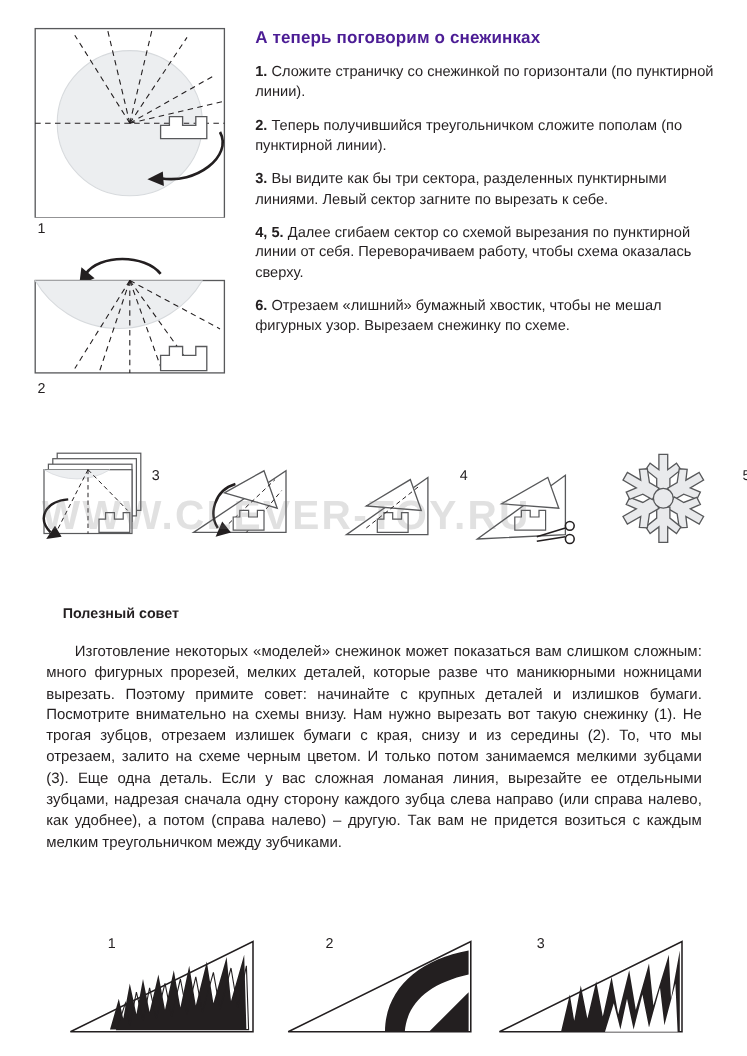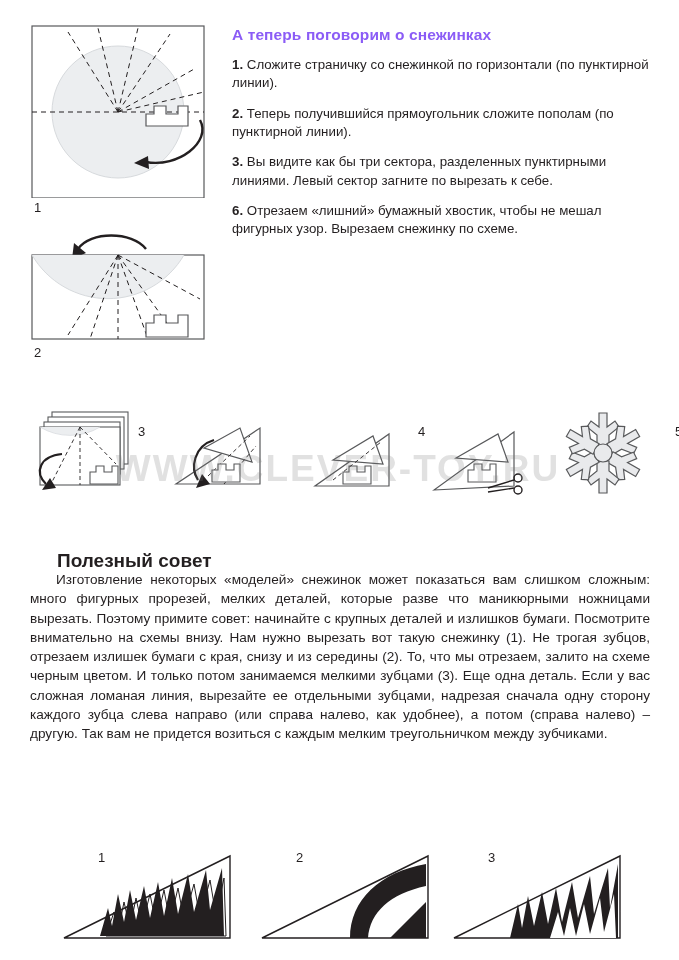--- a/index.html
+++ b/index.html
@@ -41,21 +41,21 @@
 
   .instructions {
     position: absolute;
     left: 232px;
     top: 26px;
     width: 420px;
   }
   .instr-title {
     font-size: 15.5px;
     font-weight: bold;
-    color: #8b5cf6;
+    color: #4c1d95;
     margin: 0 0 12px 0;
     letter-spacing: .1px;
   }
   .instr-p {
     font-size: 13.3px;
     line-height: 1.38;
     margin: 12px 0 2px 0;
     color: #231f20;
   }
   .instr-p b { font-weight: bold; }
@@ -76,50 +76,50 @@
     position: absolute;
     font-size: 13px;
     color: #231f20;
   }
 
   .watermark {
     position: absolute;
     left: 38px;
     top: 448px;
     width: 600px;
-    text-align: center;
+    text-align: left;
     font-size: 37px;
     font-weight: bold;
     letter-spacing: 2px;
     color: rgba(120,120,120,0.22);
     font-family: "Liberation Sans", sans-serif;
     pointer-events: none;
     user-select: none;
   }
 
   
   .advice-title {
     position: absolute;
     left: 57px;
     top: 550px;
-    font-size: 19px;
+    font-size: 13px;
     font-weight: bold;
     color: #231f20;
   }
   .advice-body {
     position: absolute;
     left: 30px;
     top: 570px;
     width: 620px;
     font-size: 13.6px;
     line-height: 1.42;
     text-align: justify;
     color: #231f20;
   }
-  .advice-body p { margin: 0; text-indent: 26px; }
+  .advice-body p { margin: 12px; text-indent: 26px; }
 
   
   .triangles {
     position: absolute;
     left: 30px;
     top: 838px;
     width: 620px;
     height: 110px;
   }
   .tri-item { position: absolute; top: 12px; }
@@ -191,24 +191,27 @@
 
   </div>
 
   <div class="instructions">
     <div class="instr-title">А теперь поговорим о снежинках</div>
 
     <p class="instr-p">
       <b>1.</b><span> Сложите страничку со снежинкой по горизонтали (по пунктирной линии).</span>
     </p>
     <p class="instr-p">
-      <b>2.</b><span> Теперь получившийся прямоугольник сложите пополам (по пунктирной линии).</span>
+      <b>2.</b><span> Теперь получившийся треугольничком сложите пополам (по пунктирной линии).</span>
     </p>
     <p class="instr-p">
       <b>3.</b><span> Вы видите как бы три сектора, разделенных пунктирными линиями. Левый сектор загните по вырезать к себе.</span>
+    </p>
+    <p class="instr-p">
+      <b>4, 5.</b><span> Далее сгибаем сектор со схемой вырезания по пунктирной линии от себя. Переворачиваем работу, чтобы схема оказалась сверху.</span>
     </p>
     <p class="instr-p">
       <b>6.</b><span> Отрезаем «лишний» бумажный хвостик, чтобы не мешал фигурных узор. Вырезаем снежинку по схеме.</span>
     </p>
   </div>
 
   <div class="strip">
 
     <div class="strip-item" style="left:0px;">
       <svg width="110" height="100" viewBox="0 0 110 100">

